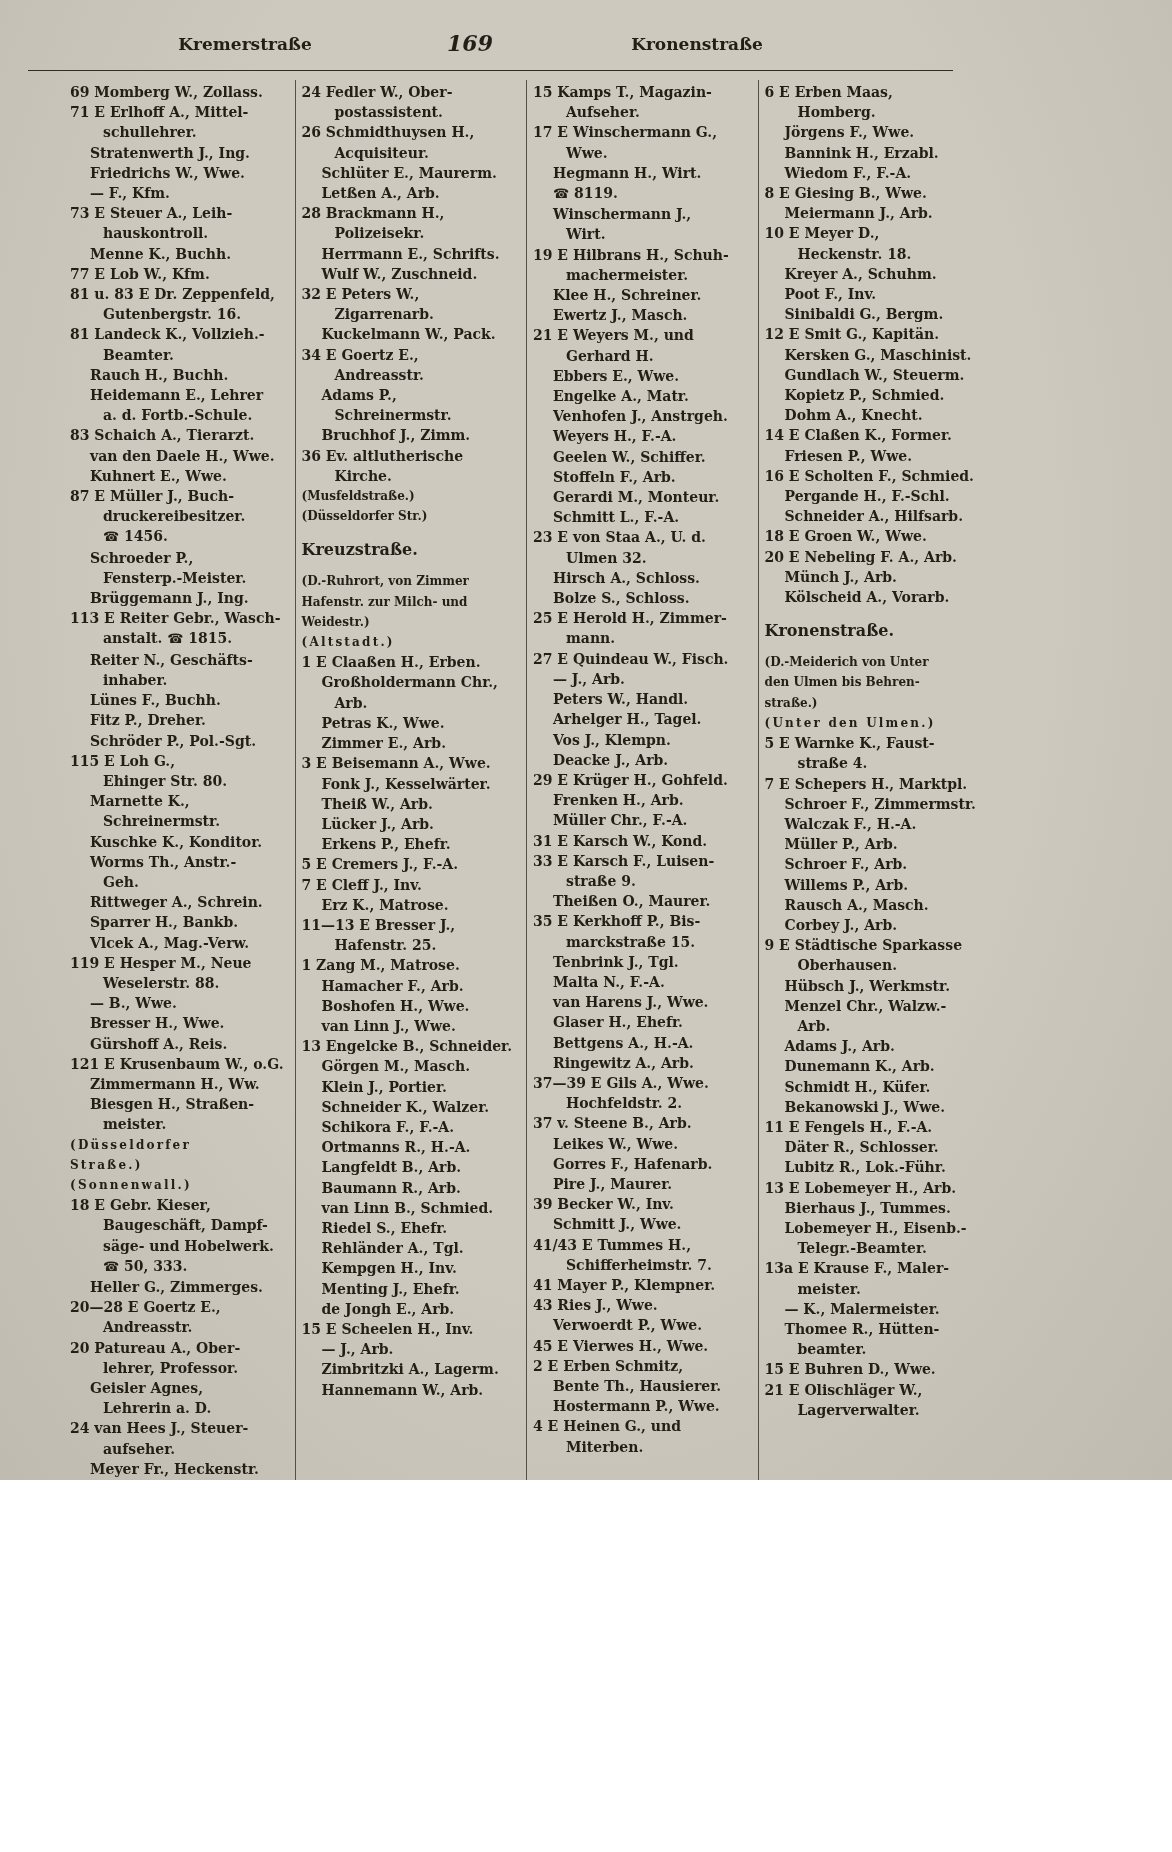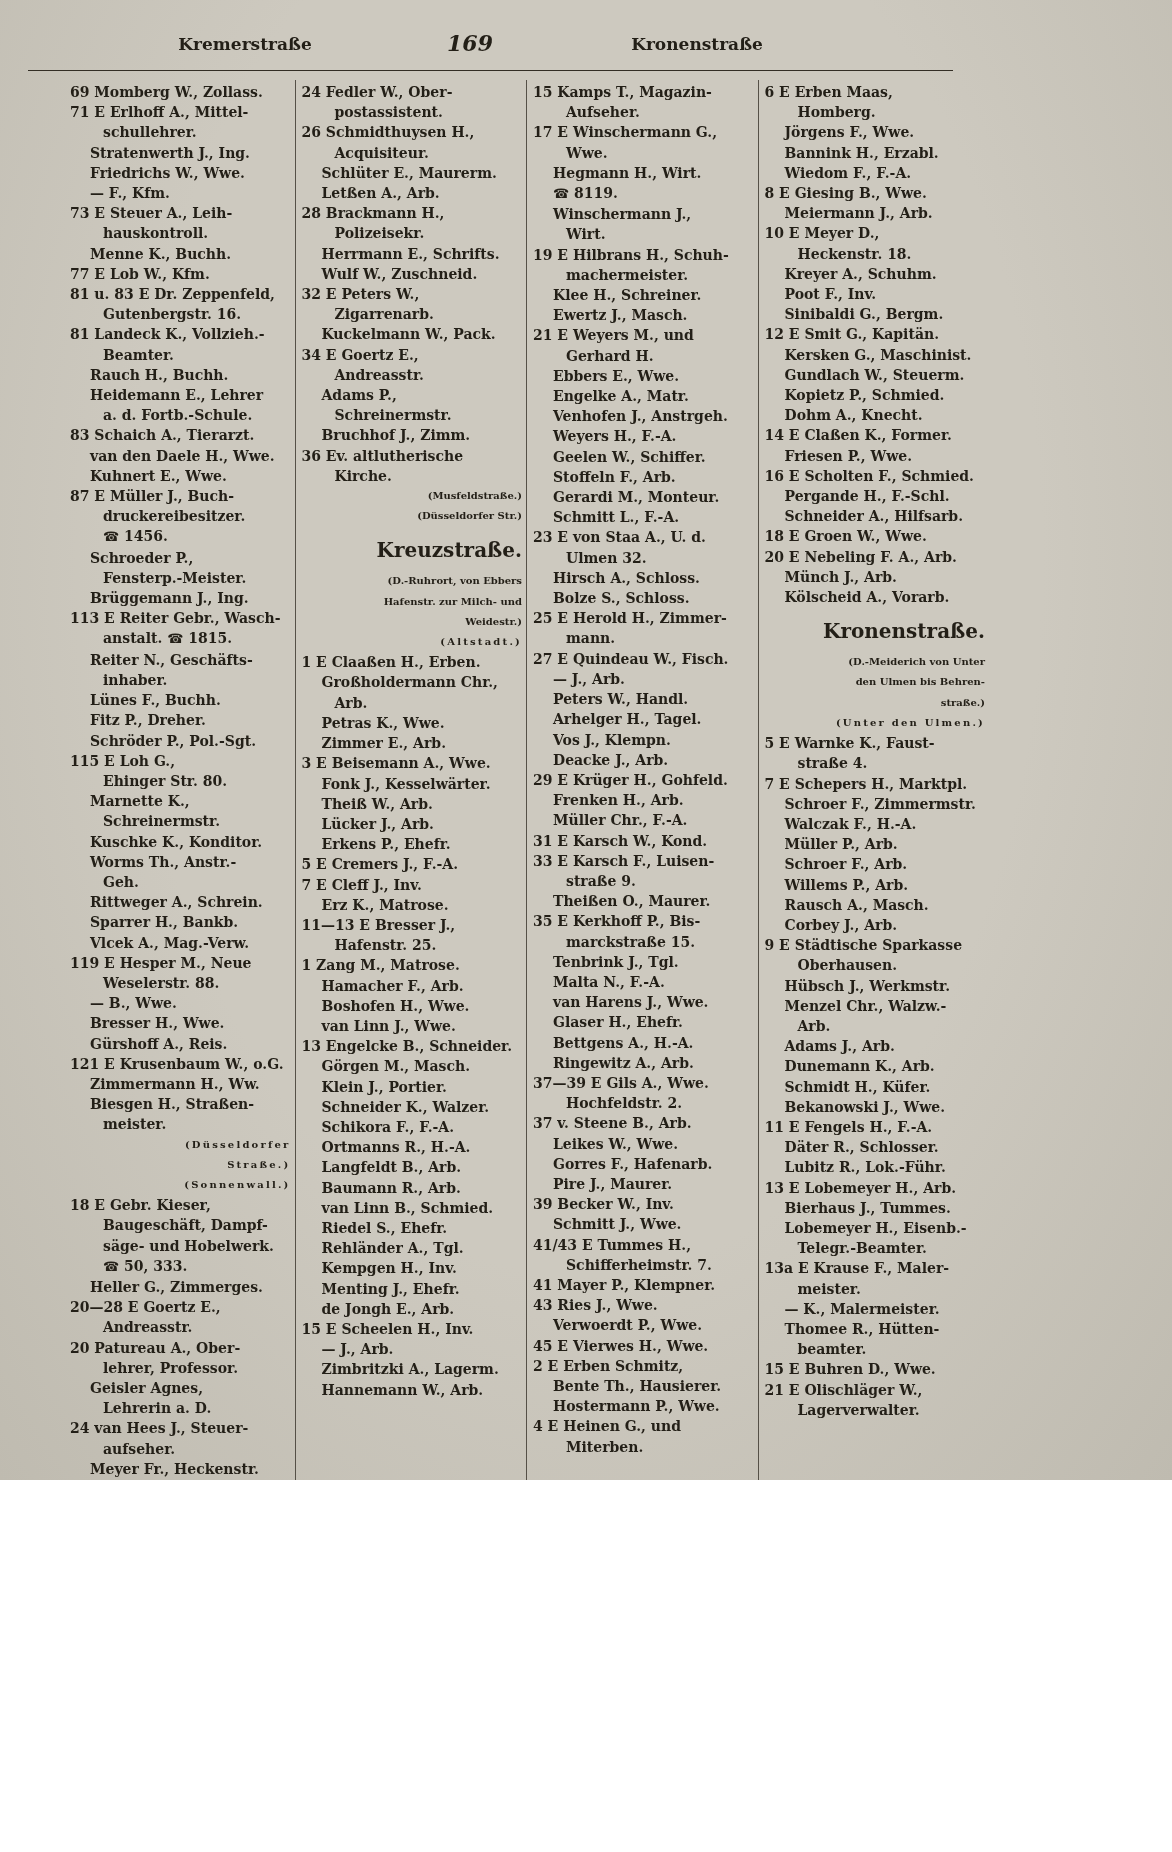--- a/index.html
+++ b/index.html
@@ -13,23 +13,23 @@
   }
   .hdr{position:absolute;top:34px;transform:translateX(-50%);font-weight:bold;font-size:17px;white-space:nowrap;}
   .hdr-num{position:absolute;top:30px;transform:translateX(-50%);font-weight:bold;font-style:italic;font-size:22px;}
   .hdr-rule{position:absolute;top:70px;left:28px;width:925px;border-top:1.6px solid #332e25;}
   .cols{position:absolute;top:80px;left:28px;width:925px;display:flex;align-items:stretch;margin-left:36px;}
   .col{flex:1 1 0;padding:2px 4px 6px 6px;overflow:hidden;}
   .col + .col{border-left:1px solid #555047;}
   .line{font-size:14px;line-height:20.2px;font-weight:bold;white-space:nowrap;}
   .i1{padding-left:20px;}
   .i2{padding-left:33px;}
-  .note{text-align:right;font-size:10px;line-height:20.2px;font-weight:bold;white-space:nowrap;}
+  .note{text-align:left;font-size:12px;line-height:20.2px;font-weight:bold;white-space:nowrap;}
   .spaced{letter-spacing:2.2px;}
-  .street-header{text-align:right;font-size:20px;line-height:24px;font-weight:bold;margin:12px 0 9px;}
+  .street-header{text-align:left;font-size:16px;line-height:24px;font-weight:bold;margin:12px 0 9px;}
   .phone{font-family:"DejaVu Sans", sans-serif;font-size:13px;}
   .footer{position:absolute;top:1740px;left:22px;right:22px;border-top:4px solid #17130d;padding-top:8px;text-align:center;}
   .ad{font-size:60px;font-weight:bold;letter-spacing:1px;white-space:nowrap;}
 </style>
 </head>
 <body>
 
 <div class="page">
   <span class="hdr" style="left:245px;">Kremerstraße</span>
   <span class="hdr-num" style="left:470px;">169</span>
@@ -125,21 +125,21 @@
         <div class="line i0">34 E Goertz E.,</div>
         <div class="line i2">Andreasstr.</div>
         <div class="line i1">Adams P.,</div>
         <div class="line i2">Schreinermstr.</div>
         <div class="line i1">Bruchhof J., Zimm.</div>
         <div class="line i0">36 Ev. altlutherische</div>
         <div class="line i2">Kirche.</div>
         <div class="note">(Musfeldstraße.)</div>
         <div class="note">(Düsseldorfer Str.)</div>
         <div class="street-header">Kreuzstraße.</div>
-        <div class="note">(D.-Ruhrort, von Ebbers</div>
+        <div class="note">(D.-Ruhrort, von Zimmer</div>
         <div class="note">Hafenstr. zur Milch- und</div>
         <div class="note">Weidestr.)</div>
         <div class="note spaced">(Altstadt.)</div>
         <div class="line i0">1 E Claaßen H., Erben.</div>
         <div class="line i1">Großholdermann Chr.,</div>
         <div class="line i2">Arb.</div>
         <div class="line i1">Petras K., Wwe.</div>
         <div class="line i1">Zimmer E., Arb.</div>
         <div class="line i0">3 E Beisemann A., Wwe.</div>
         <div class="line i1">Fonk J., Kesselwärter.</div>

